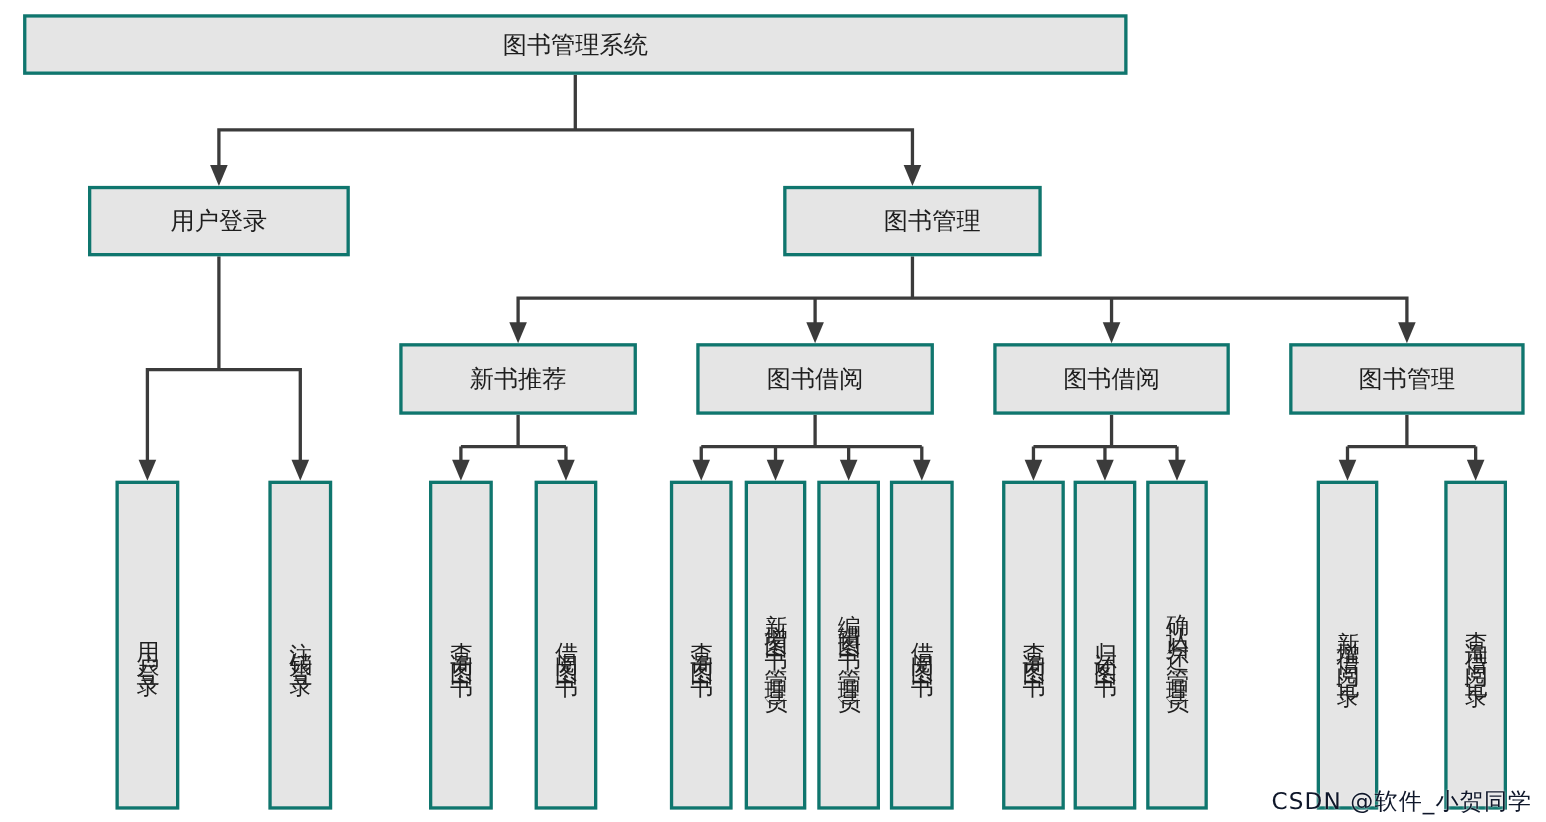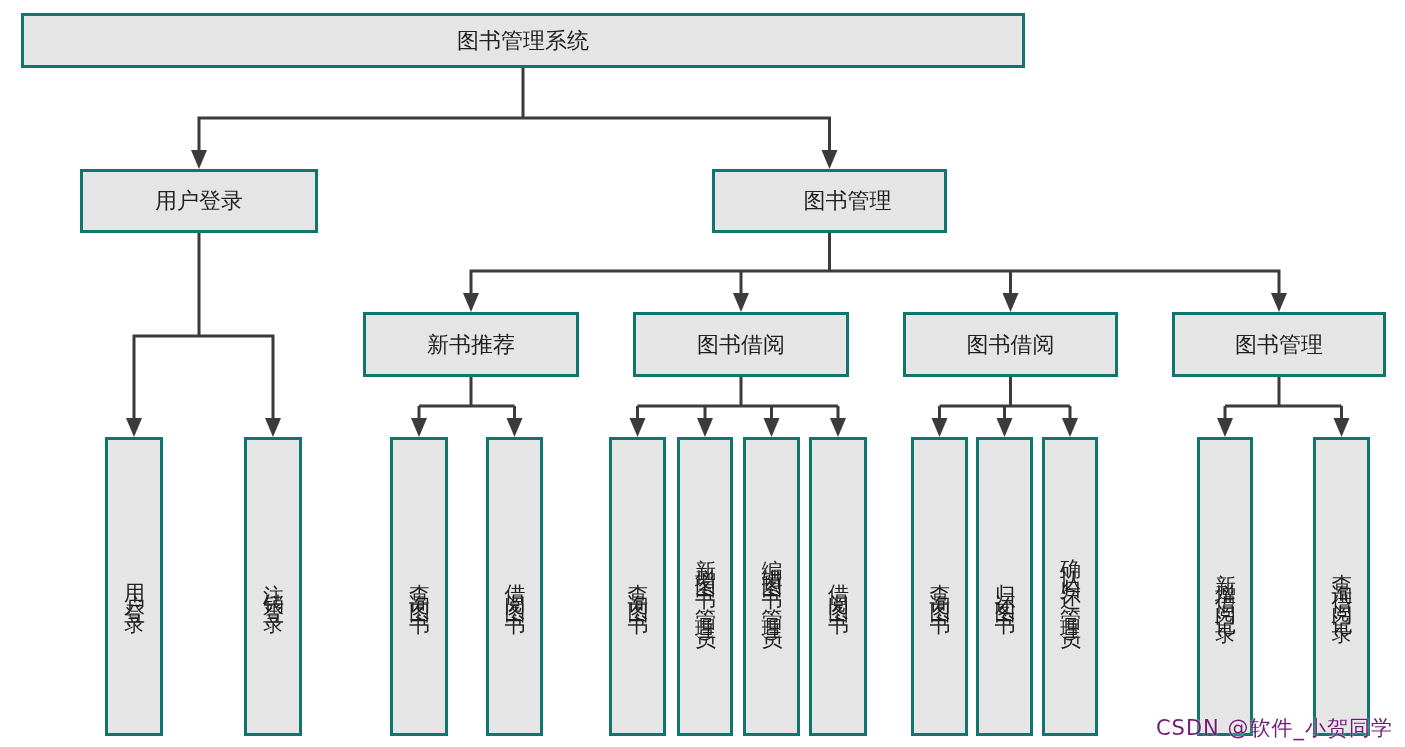--- a/index.html
+++ b/index.html
@@ -38,21 +38,21 @@
     font-size: 21px;
     line-height: 1;
     letter-spacing: 10px;
     white-space: nowrap;
   }
   .watermark {
     position: absolute;
     top: 714px;
     right: 12px;
     font-size: 21px;
-    color: #701a75;
+    color: #0f172a;
     letter-spacing: 1px;
     white-space: nowrap;
     z-index: 5;
     text-shadow: 0 0 2px #ffffff;
   }
 </style>
 </head>
 <body>
 
 <div class="canvas">

